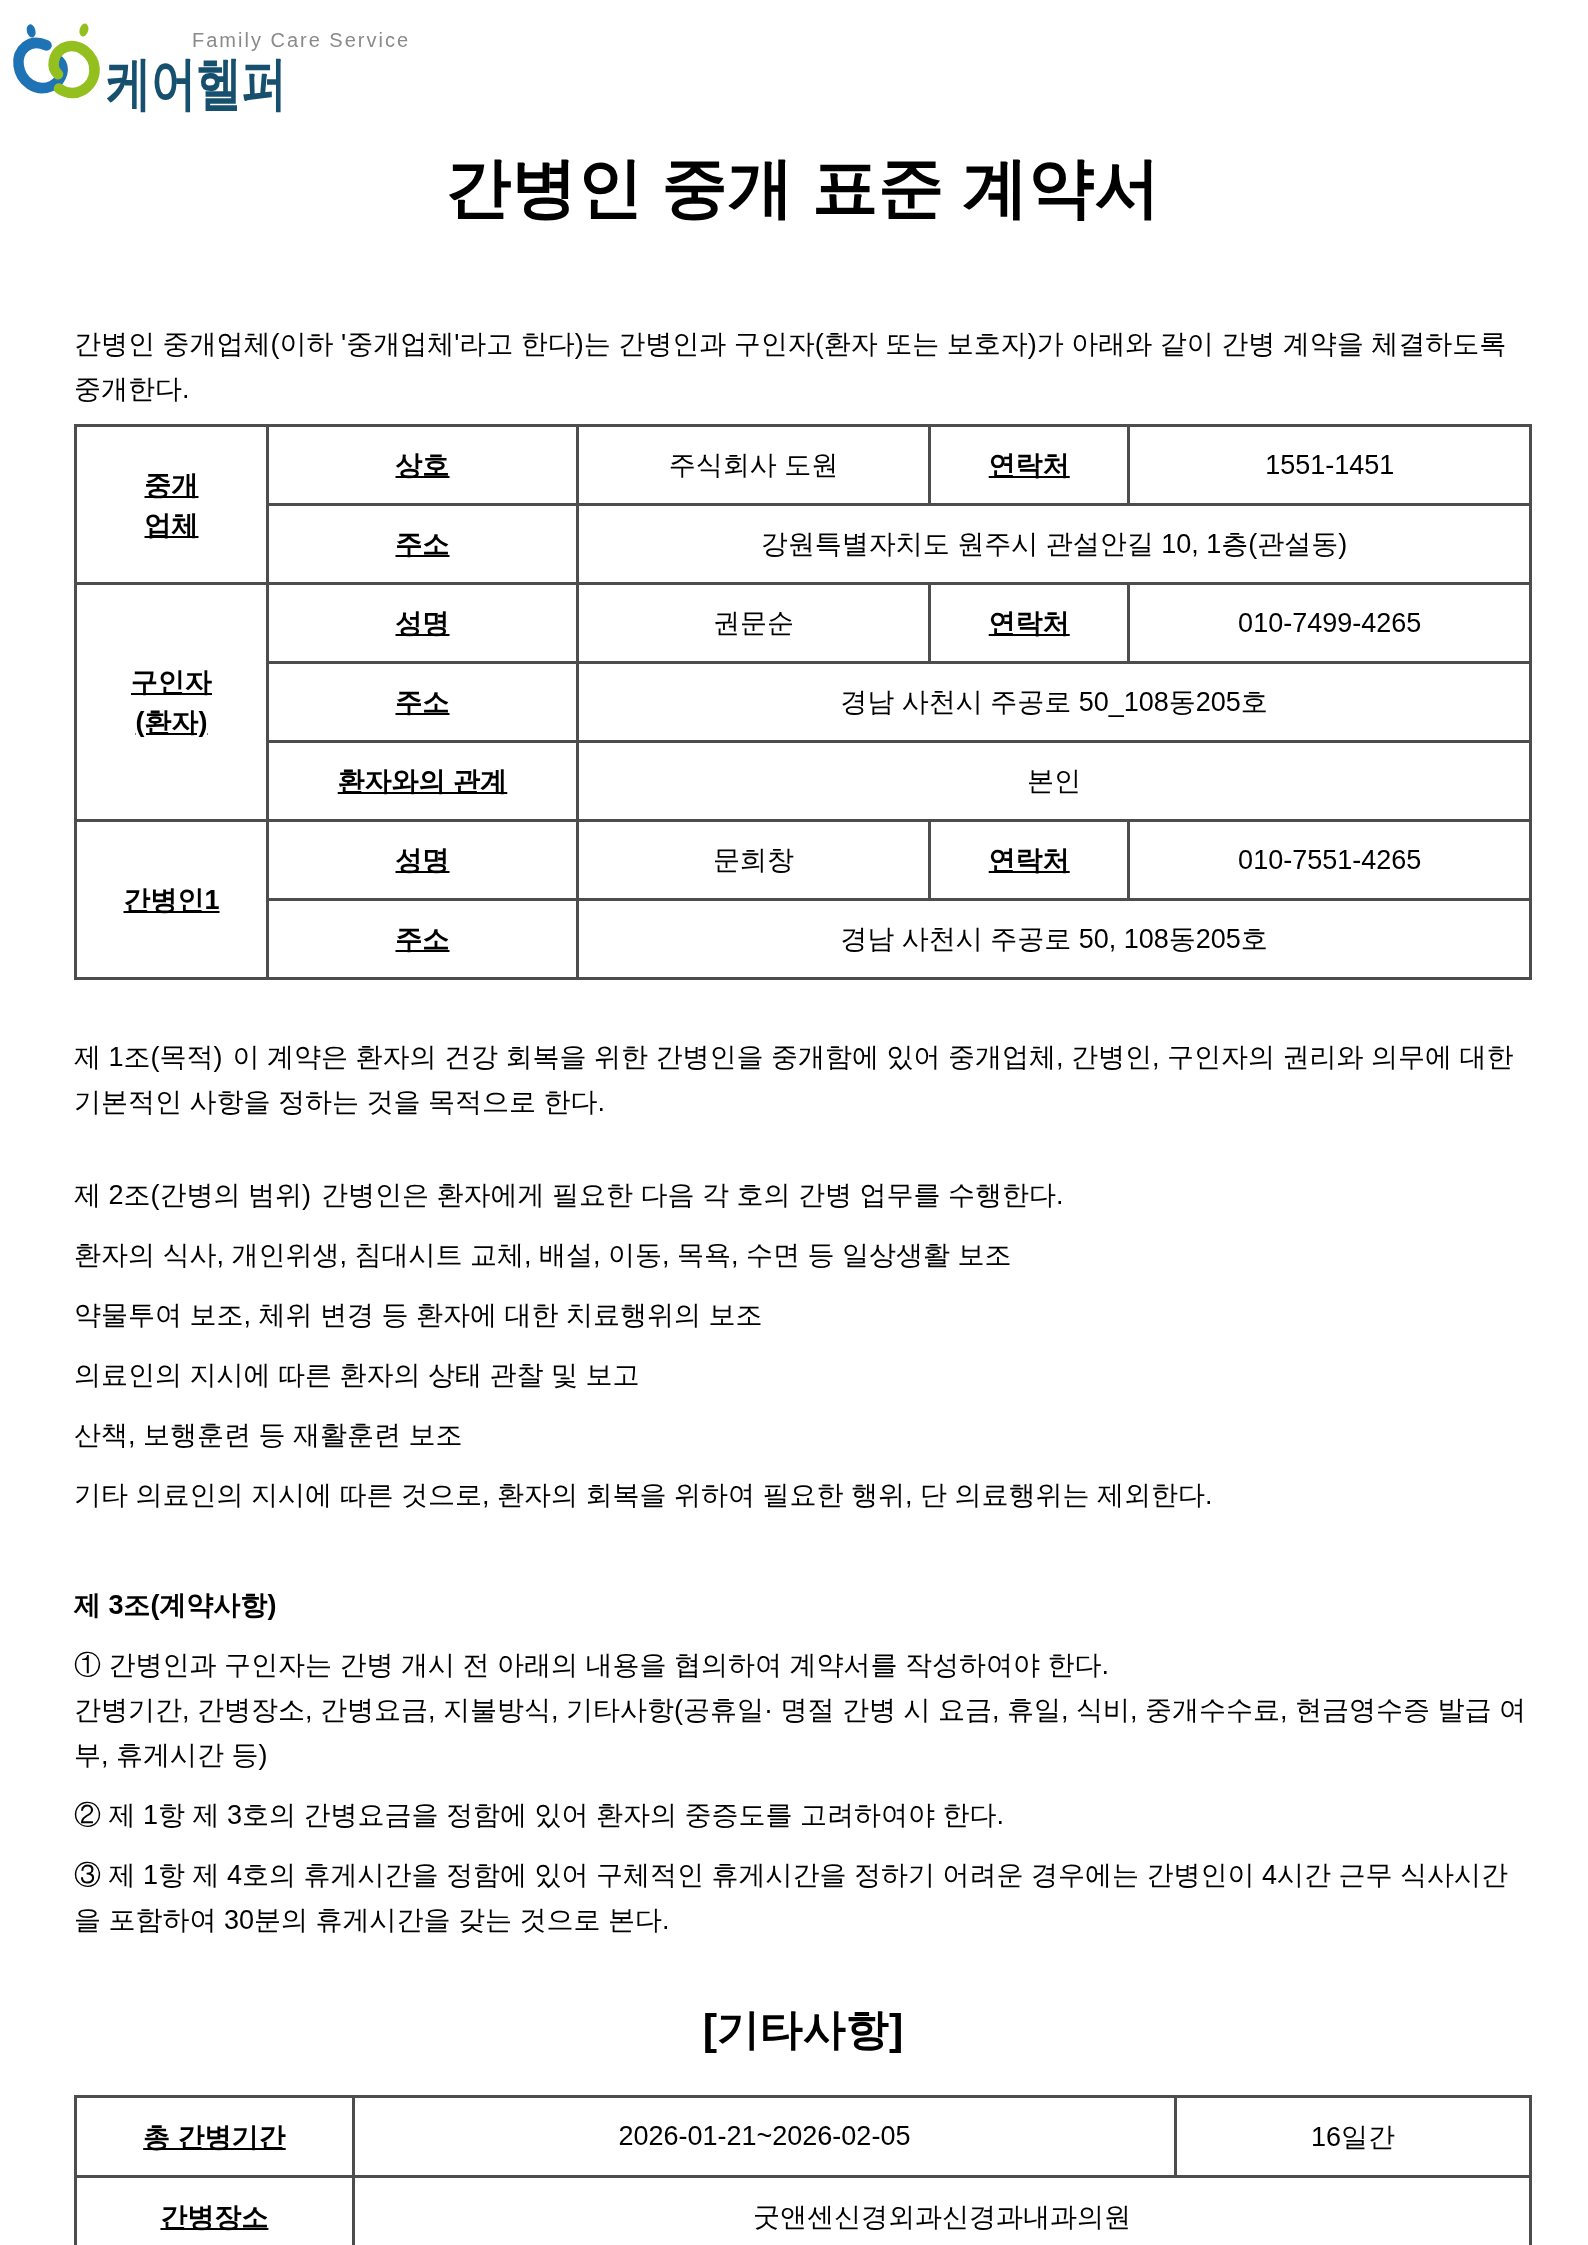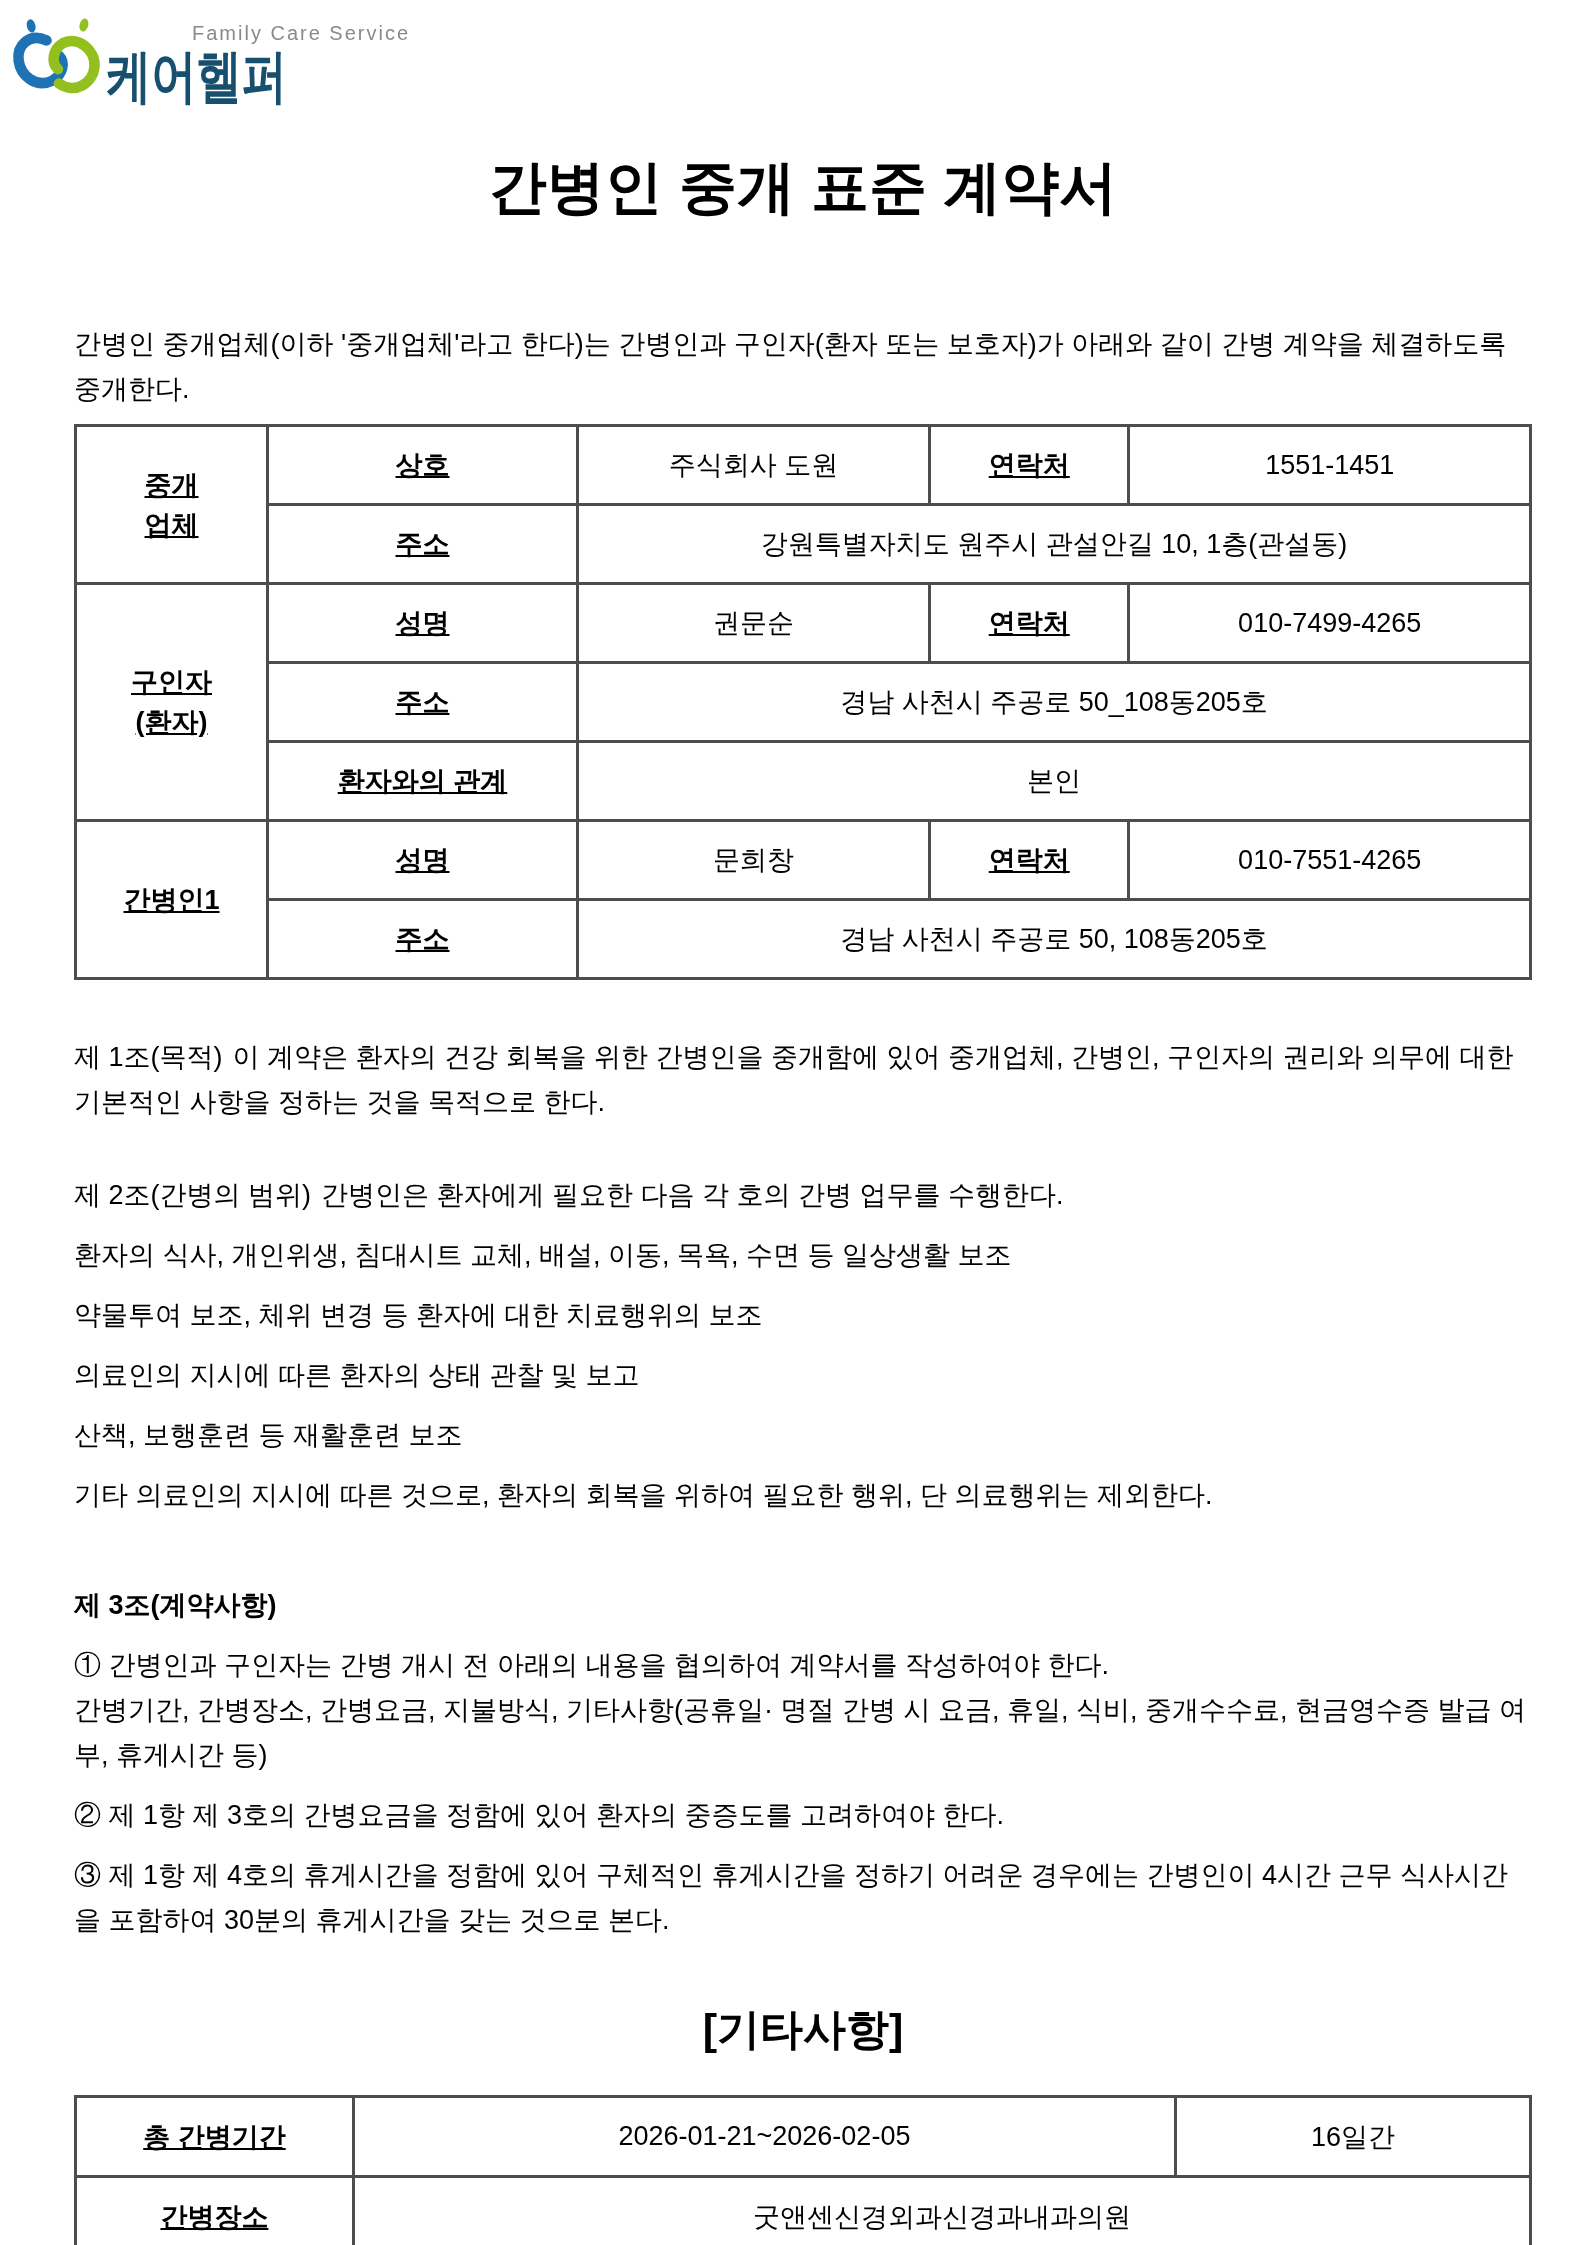--- a/index.html
+++ b/index.html
@@ -7,21 +7,21 @@
   body {
     width: 1588px;
     height: 2245px;
     overflow: hidden;
     font-family: "Liberation Sans", sans-serif;
     color: #000000;
   }
   .page { padding: 10px 56px 0 74px; }
 
   
-  .logo-row { display: flex; align-items: center; margin-left: -64px; height: 102px; }
+  .logo-row { display: flex; align-items: flex-end; margin-left: -64px; height: 102px; }
   .logo-mark { width: 96px; height: 92px; flex: 0 0 auto; }
   .logo-text { display: flex; flex-direction: column; margin-top: 4px; }
   .logo-tagline {
     color: #8a8a8a;
     font-size: 20px;
     letter-spacing: 2px;
     margin-left: 86px;
     white-space: nowrap;
   }
   .logo-brand {
@@ -31,21 +31,21 @@
     line-height: 1.0;
     transform: scaleX(0.78);
     transform-origin: left top;
     white-space: nowrap;
     margin-top: 2px;
   }
 
   
   .doc-title {
     text-align: center;
-    font-size: 58px;
+    font-size: 66px;
     font-weight: bold;
     line-height: 70px;
     margin-top: 40px;
     letter-spacing: 0px;
   }
 
   
   .para {
     font-size: 27px;
     line-height: 45px;

